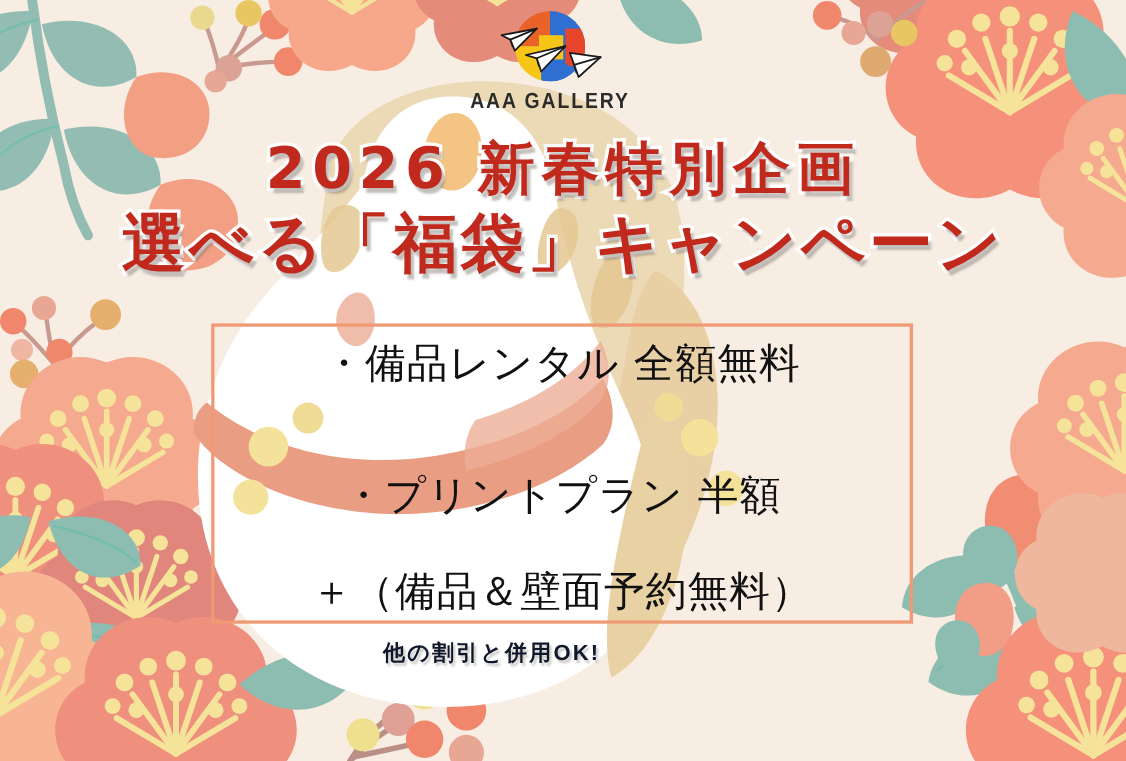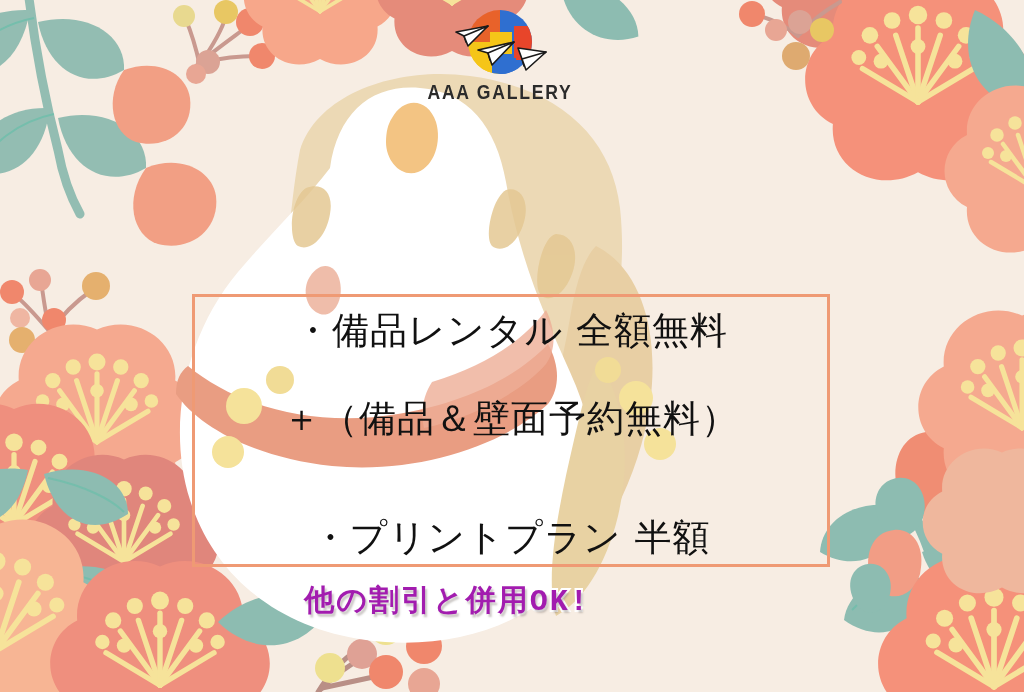--- a/index.html
+++ b/index.html
@@ -51,23 +51,23 @@
   #ol1{font-size:37px;}
   #ol2{font-size:37px;margin-top:26px;}
   #ol3{font-size:37px;margin-top:34px;}
   #ol4{font-size:37px;margin-top:2px;}
   
   #footnote{
     position:absolute;left:0;top:580px;width:1024px;text-align:center;z-index:7;
     padding-right:130px;box-sizing:border-box;
   }
   #footnote .fn{
-    display:inline-block;color:#a21caf;font-size:30px;font-weight:700;
+    display:inline-block;color:#0f172a;font-size:20px;font-weight:700;
     letter-spacing:2px;white-space:nowrap;
-    font-family:Liberation Mono, monospace;
+    font-family:Liberation Sans, sans-serif;
     -webkit-text-stroke:4px #ffffff;paint-order:stroke fill;
     text-shadow:2px 3px 2px rgba(120,110,105,.38);
   }
 </style>
 </head>
 <body>
 
 <div id="poster">
 
   <svg id="bg-svg" viewBox="0 0 1024 692" xmlns="http://www.w3.org/2000/svg">
@@ -369,24 +369,28 @@
           <path d="M26,42 L62,34 L38,52 L36,45 Z"></path>
           <path d="M36,45 L62,34 L40,57 Z"></path>
           <path d="M66,40 L94,44 L72,58 L70,51 Z"></path>
           <path d="M70,51 L94,44 L74,62 Z"></path>
         </g>
       </svg>
     </div>
     <div id="logo-wordmark">AAA GALLERY</div>
   </div>
 
+  <div id="headline">
+    <div class="hl" id="hl1">2026 新春特別企画</div>
+    <div class="hl" id="hl2">選べる「福袋」キャンペーン</div>
+  </div>
 
   <div id="offer-box">
     <div class="offer-line" id="ol1">・備品レンタル 全額無料</div>
+    <div class="offer-line" id="ol3">・プリントプラン 半額</div>
     <div class="offer-line" id="ol4">＋（備品＆壁面予約無料）</div>
-    <div class="offer-line" id="ol3">・プリントプラン 半額</div>
   </div>
 
   <div id="footnote">
     <span class="fn">他の割引と併用OK!</span>
   </div>
 
 </div>
 
 </body></html>

